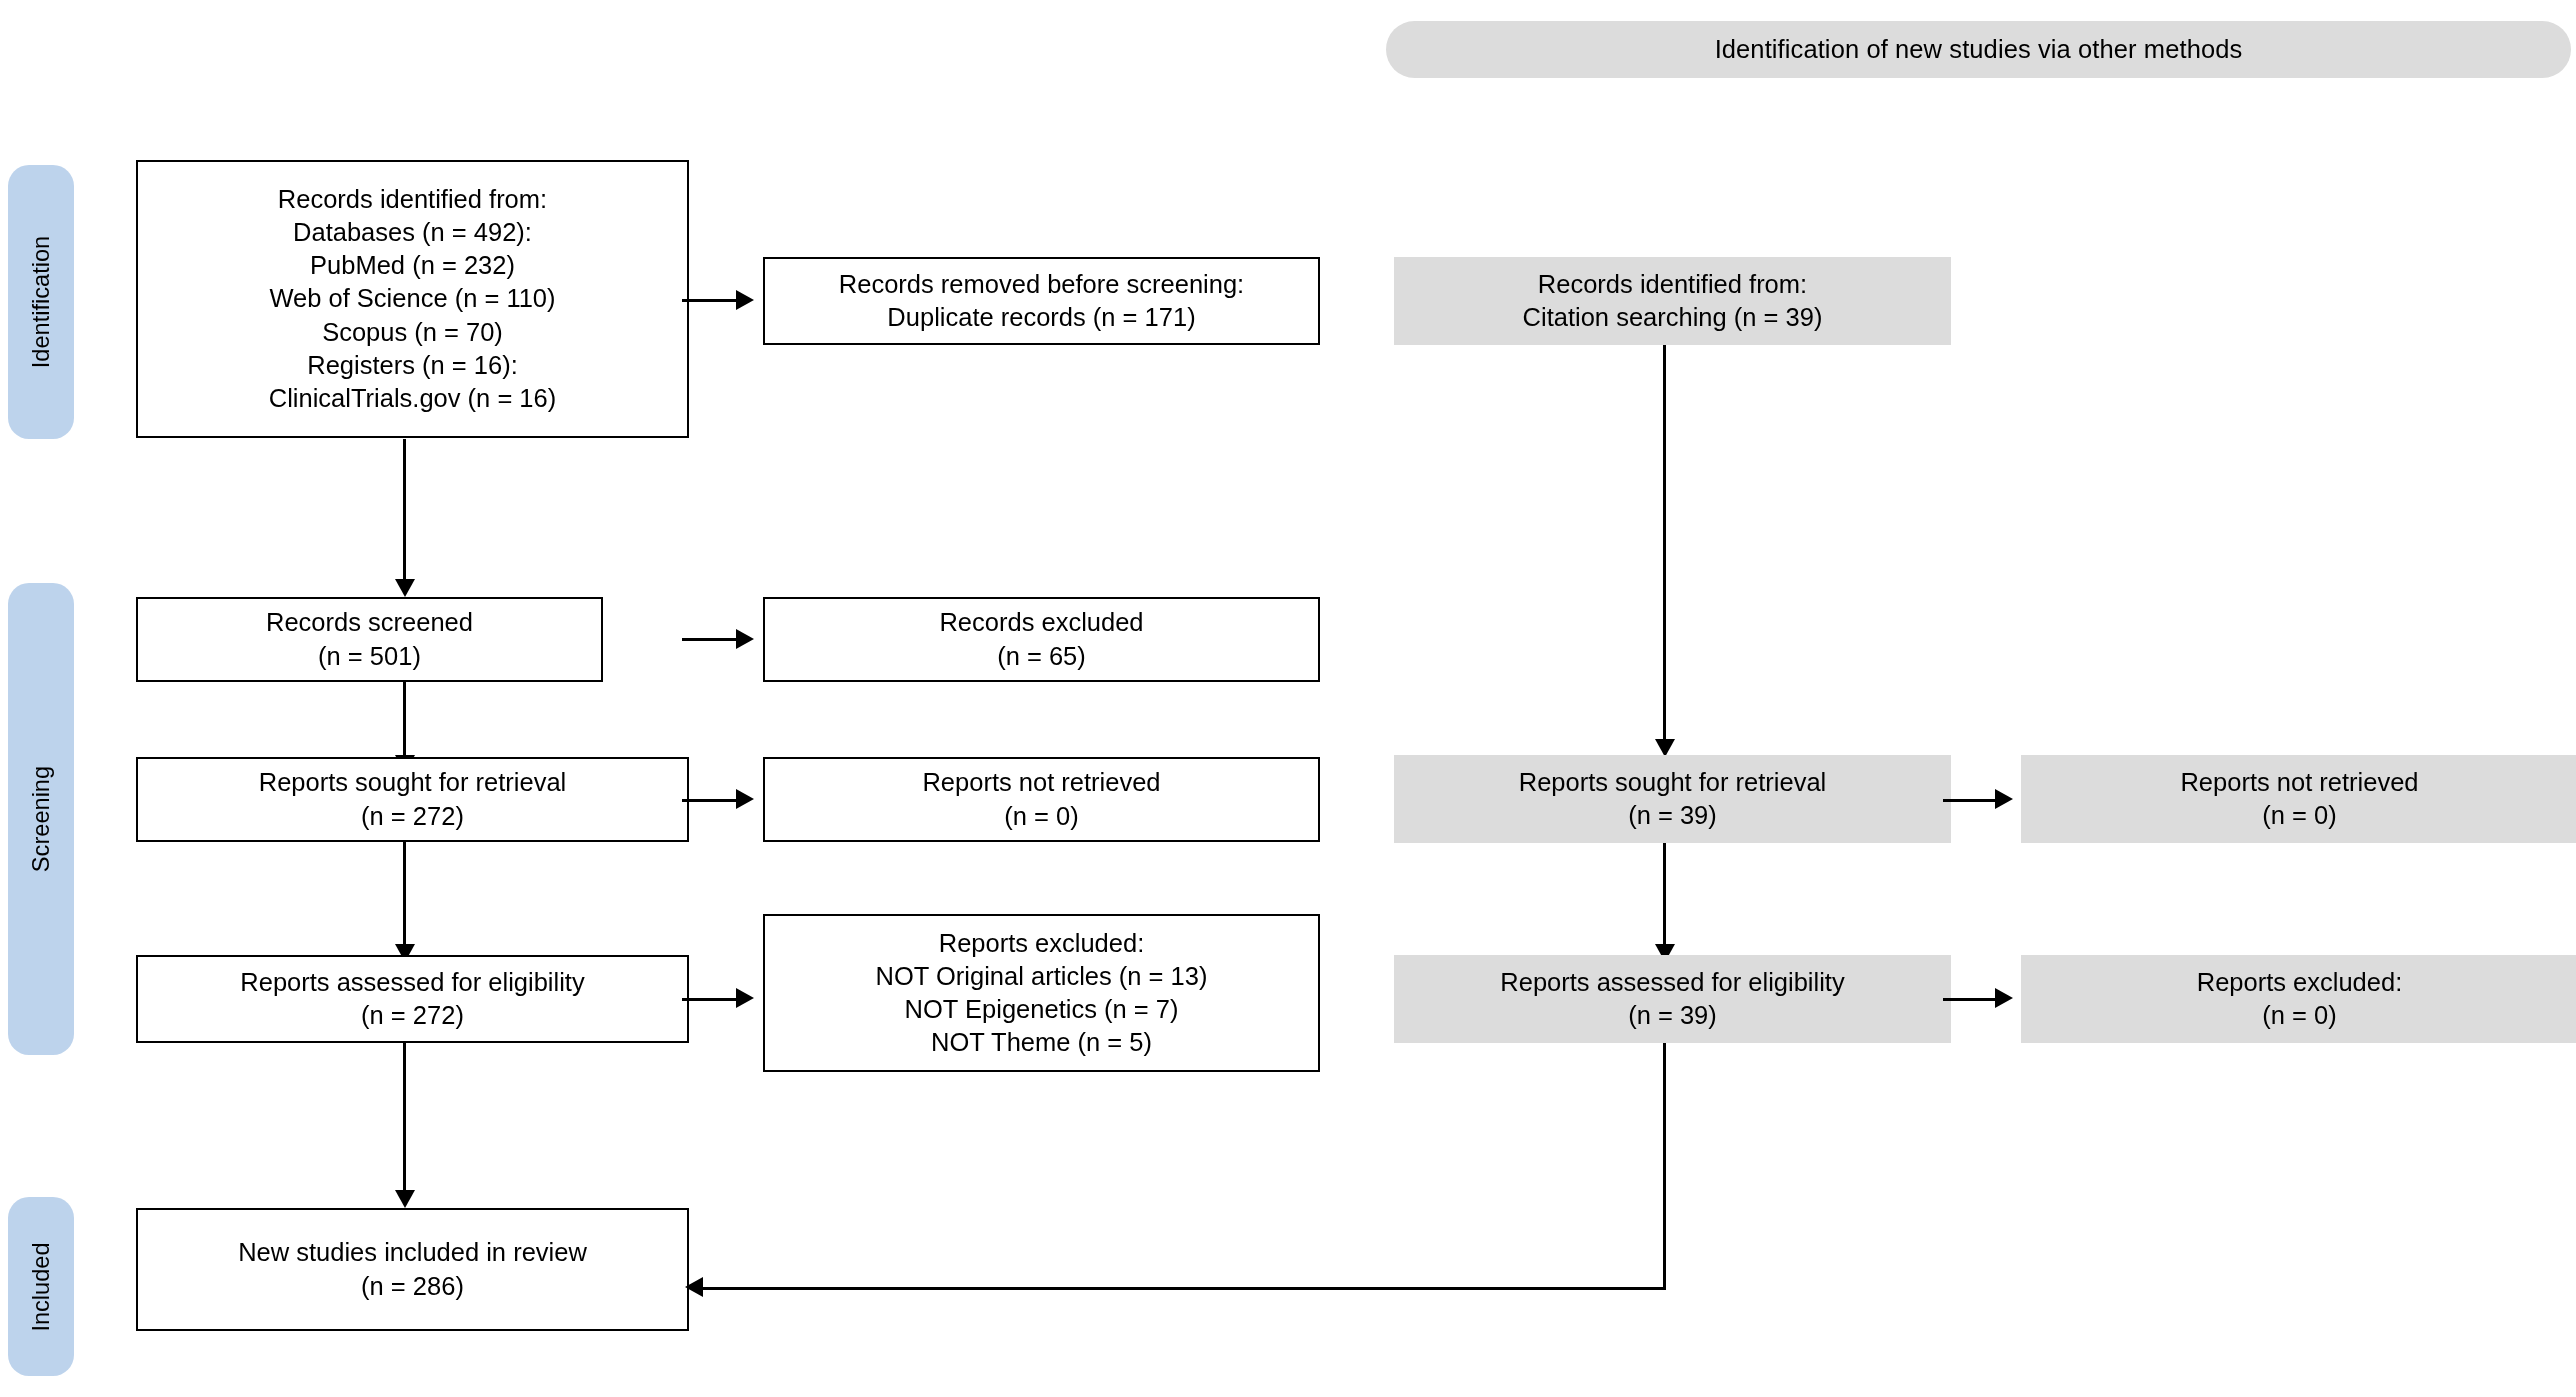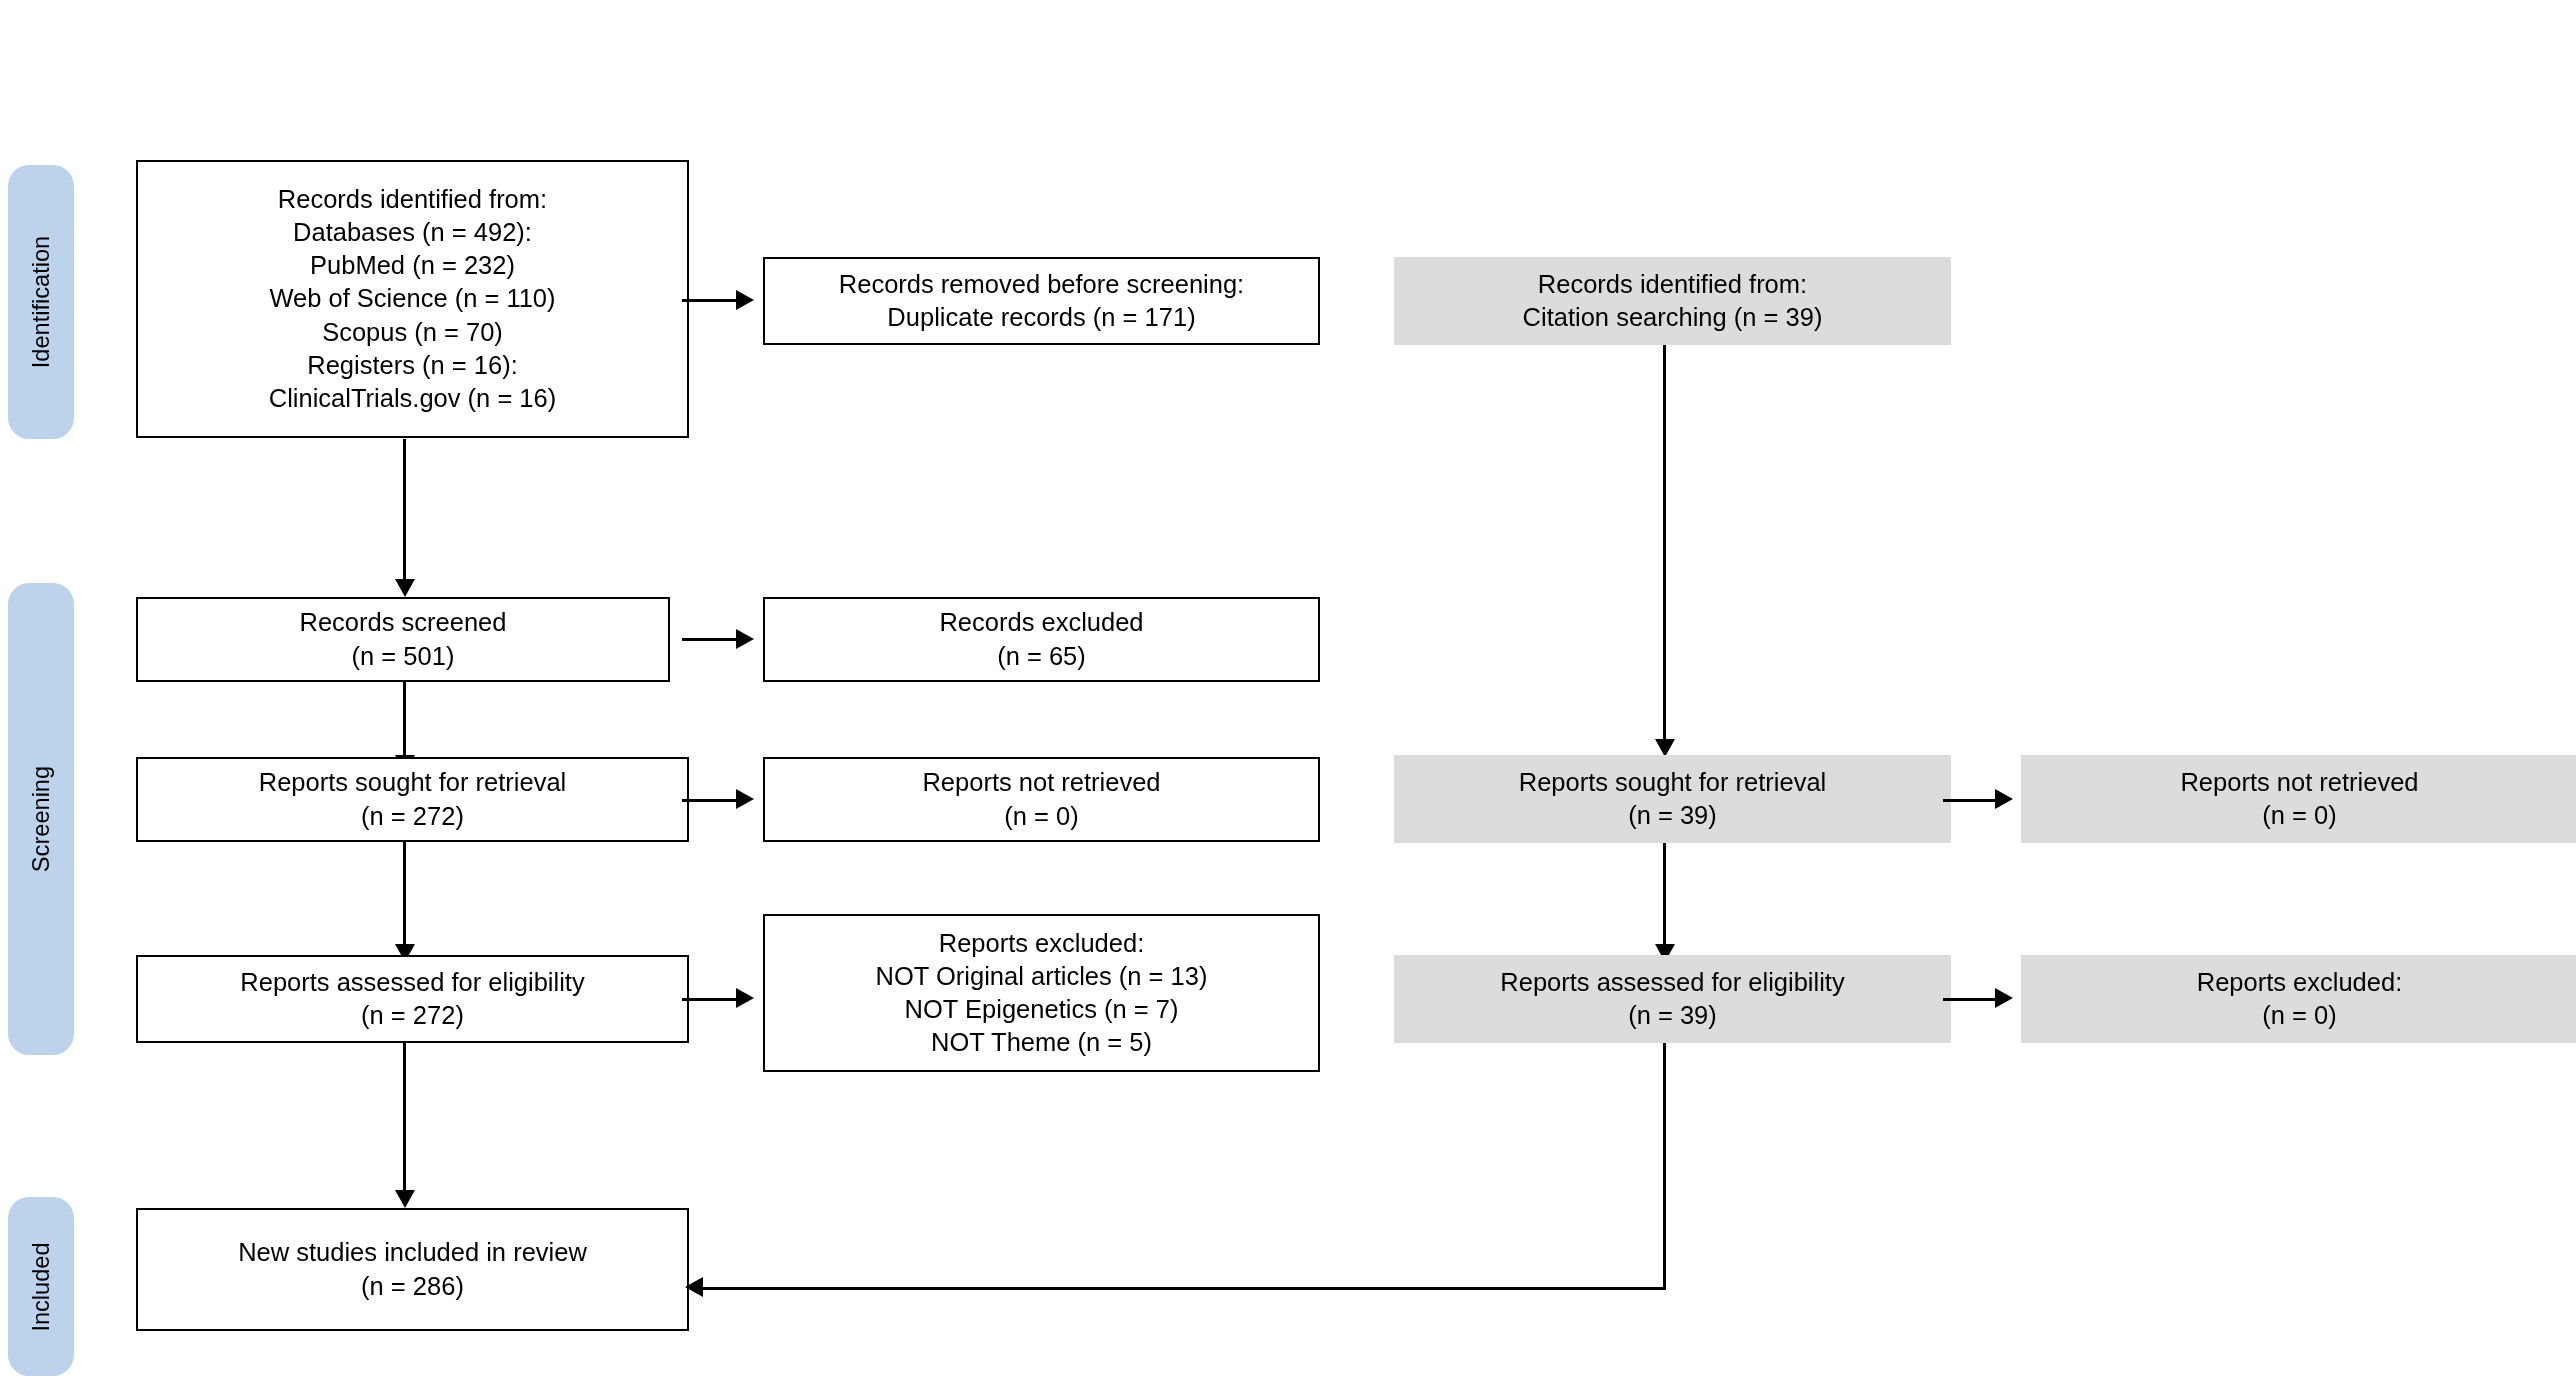--- a/index.html
+++ b/index.html
@@ -74,20 +74,23 @@
     border-top:10.4px solid transparent;
     border-bottom:10.4px solid transparent;
     border-right:18px solid #000;
   }
 </style>
 </head>
 <body>
 
 <div id="stage">
 
+  <div class="banner right">
+    <span>Identification of new studies via other methods</span>
+  </div>
 
   <div class="phase identification">
     <span class="plabel">Identification</span>
   </div>
   <div class="phase screening">
     <span class="plabel">Screening</span>
   </div>
   <div class="phase included">
     <span class="plabel">Included</span>
   </div>
@@ -106,21 +109,21 @@
     <span class="ln">Records removed before screening:</span>
     <span class="ln">Duplicate records (n = 171)</span>
   </div>
 
   <div class="hline" style="left:682px;top:299px;width:57px;"></div>
   <div class="arrow right" style="left:736px;top:290px;"></div>
 
   <div class="vline" style="left:403px;top:439px;width:2.8px;height:146px;"></div>
   <div class="arrow down" style="left:395px;top:579px;"></div>
 
-  <div class="box white" style="left:128px;top:597px;width:534px;height:85px;">
+  <div class="box white" style="left:128px;top:597px;width:467px;height:85px;">
     <span class="ln">Records screened</span>
     <span class="ln">(n = 501)</span>
   </div>
 
   <div class="box white" style="left:755px;top:597px;width:557px;height:85px;">
     <span class="ln">Records excluded</span>
     <span class="ln">(n = 65)</span>
   </div>
 
   <div class="hline" style="left:682px;top:638px;width:57px;"></div>

